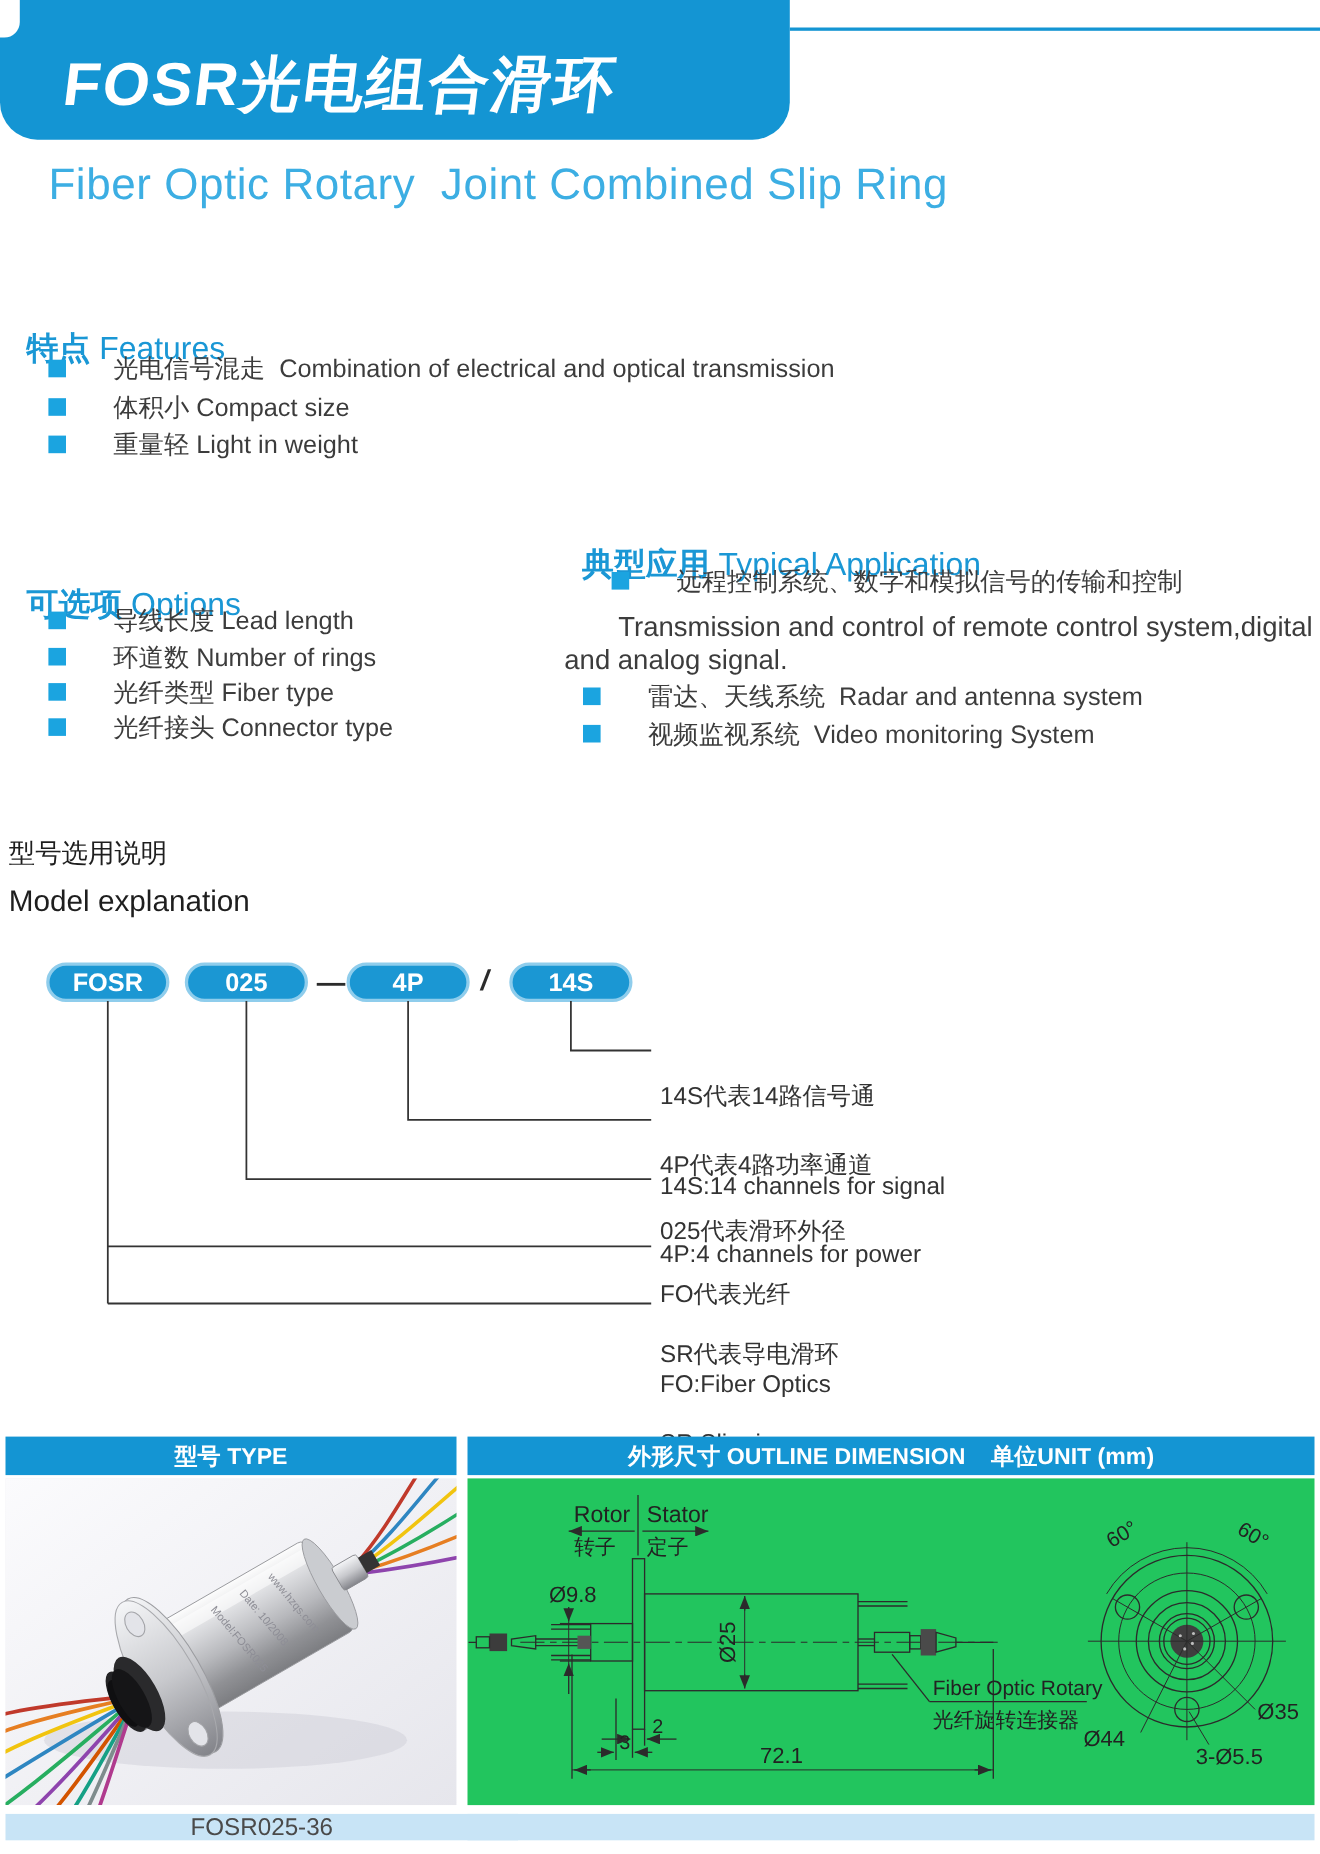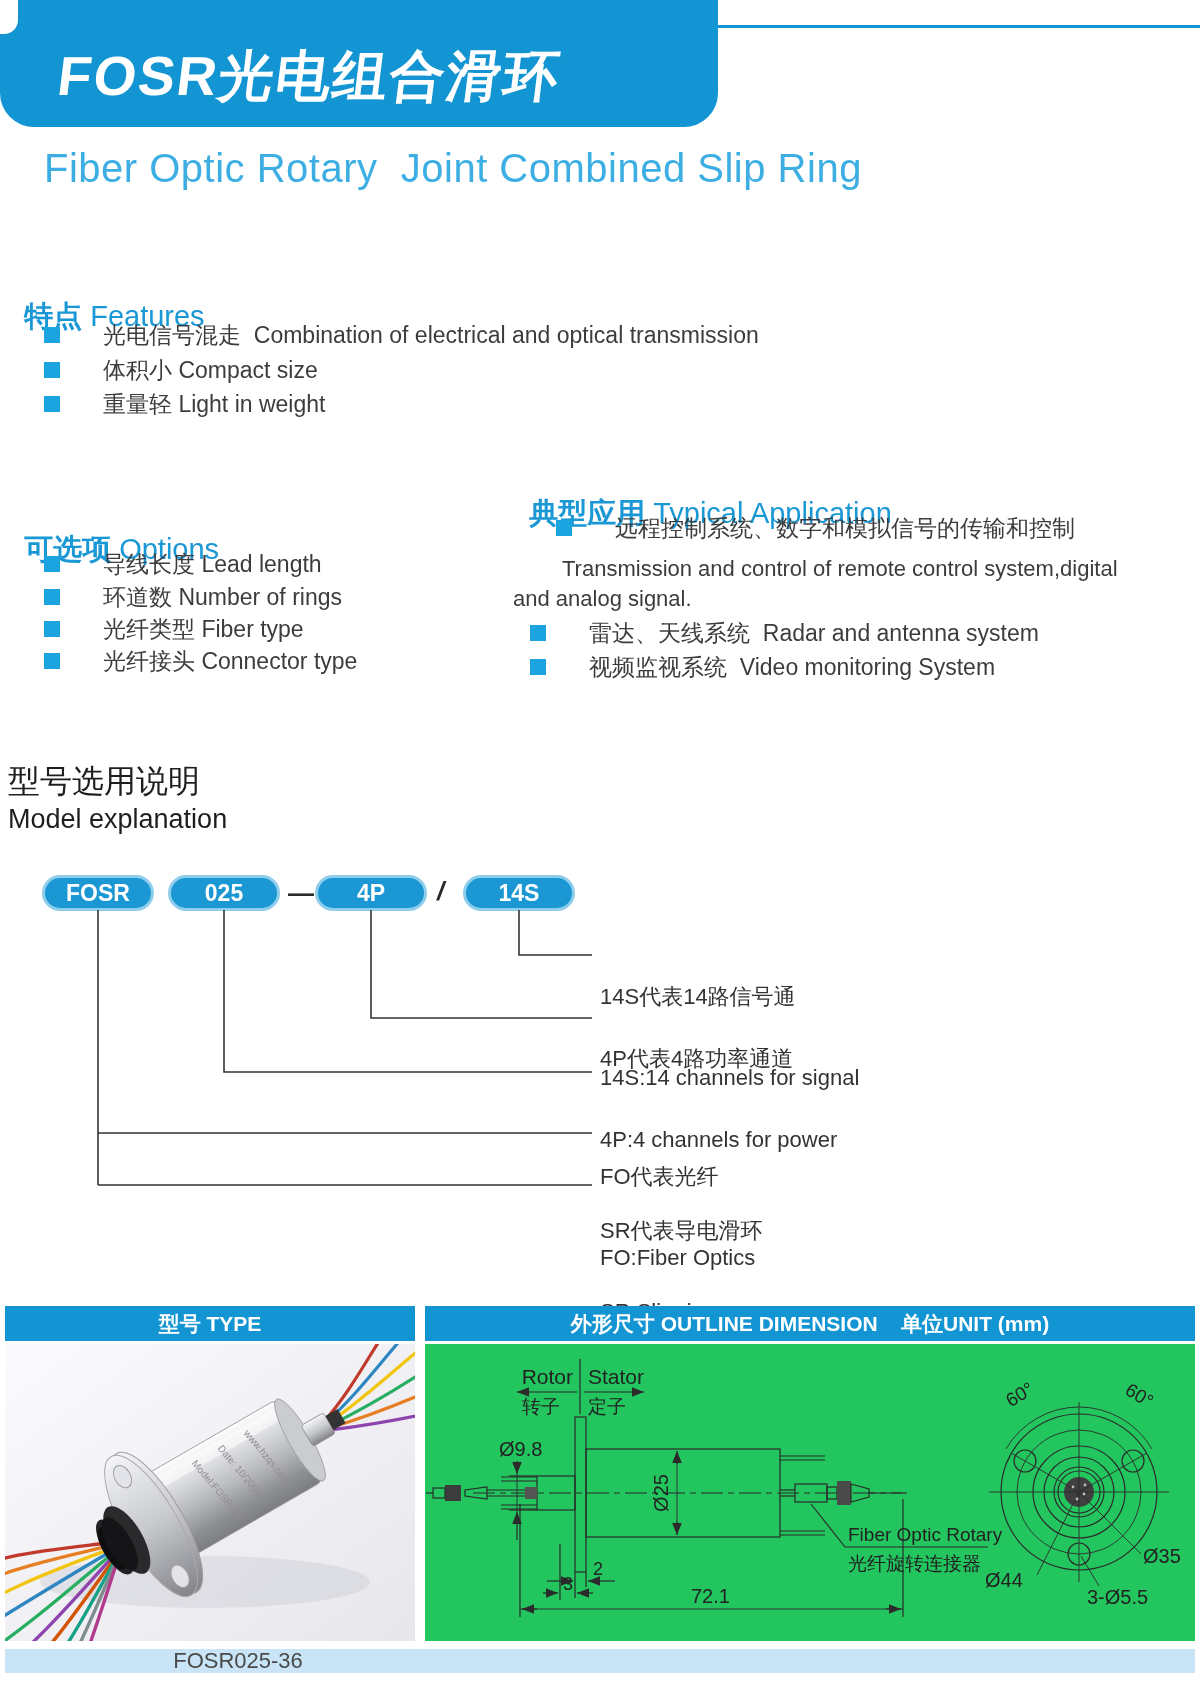--- a/index.html
+++ b/index.html
@@ -21,23 +21,23 @@
   .top-line { position:absolute; left:718px; top:25px; width:482px; height:3px; background:#1495d3; }
   .subtitle { position:absolute; left:44px; top:146px; font-size:40px;
     color:#3caee3; white-space:pre; letter-spacing:0.5px; }
 
   
   .sec-heading { position:absolute; font-size:29px; color:#1a97d5; white-space:pre; }
   .sec-heading .zh { font-weight:bold; }
   .bullet { position:absolute; display:flex; align-items:flex-start;gap:30px; }
   .bullet .sq { width:16px; height:16px; background:#1ba4e0; margin-right:13px; margin-top:5px; flex:none; }
   .bullet .bt { font-size:23px; color:#3c3c3c; white-space:pre; line-height:27px; }
-  .app-line { position:absolute; font-size:22px; color:#3c3c3c; white-space:pre; }
-
-  .model-h1 { position:absolute; left:8px; top:760px; font-size:32px; color:#1e1e1e; }
+  .app-line { position:absolute; font-size:25px; color:#3c3c3c; white-space:pre; }
+
+  .model-h1 { position:absolute; left:8px; top:760px; font-size:24px; color:#1e1e1e; }
   .model-h2 { position:absolute; left:8px; top:804px; font-size:27px; color:#1e1e1e; }
 
   
   .pill { position:absolute; top:875px; width:112px; height:36px;
     background:#1b97d3; border:3px solid #8fcdec; border-radius:18px;
     color:#fff; font-weight:bold; font-size:23px;
     display:flex; align-items:center; justify-content:center; }
   .sep { position:absolute; font-size:26px; font-weight:bold; color:#2b2b2b; }
 
   .note { position:absolute; left:600px; font-size:22px; color:#333; line-height:27px; white-space:pre; }
@@ -137,20 +137,21 @@
 
 <div class="note" style="top:929px">
   <div>14S代表14路信号通</div>
   <div>14S:14 channels for signal</div>
 </div>
 <div class="note" style="top:991px">
   <div>4P代表4路功率通道</div>
   <div>4P:4 channels for power</div>
 </div>
 <div class="note" style="top:1051px">
+  <div>025代表滑环外径</div>
 </div>
 <div class="note" style="top:1109px">
   <div>FO代表光纤</div>
   <div>FO:Fiber Optics</div>
 </div>
 <div class="note" style="top:1163px">
   <div>SR代表导电滑环</div>
   <div>SR:Slip ring</div>
 </div>
 

